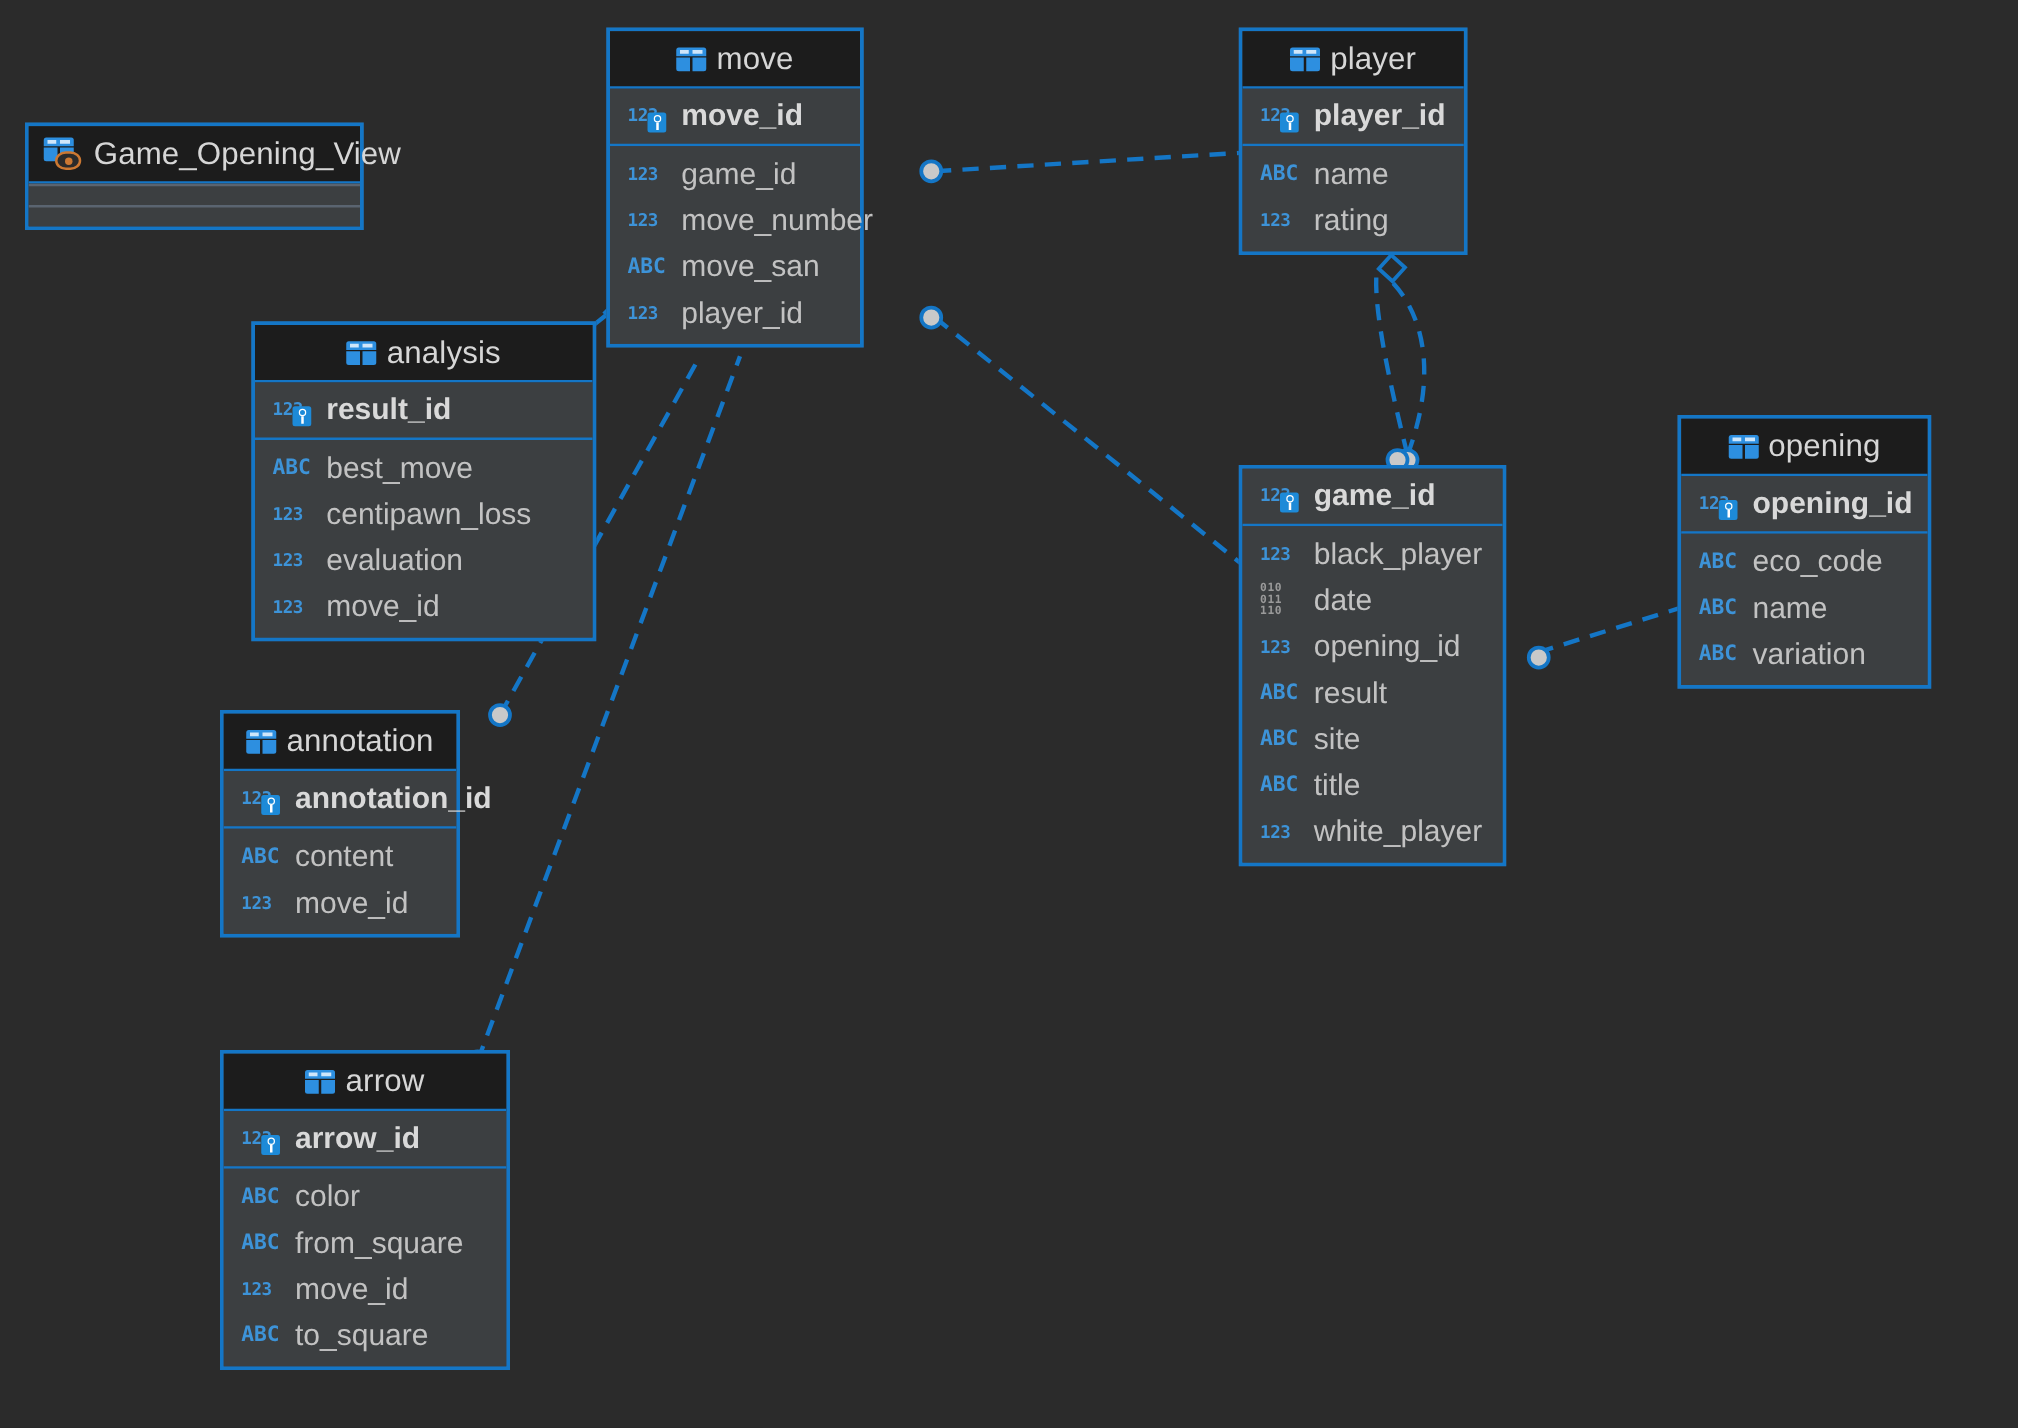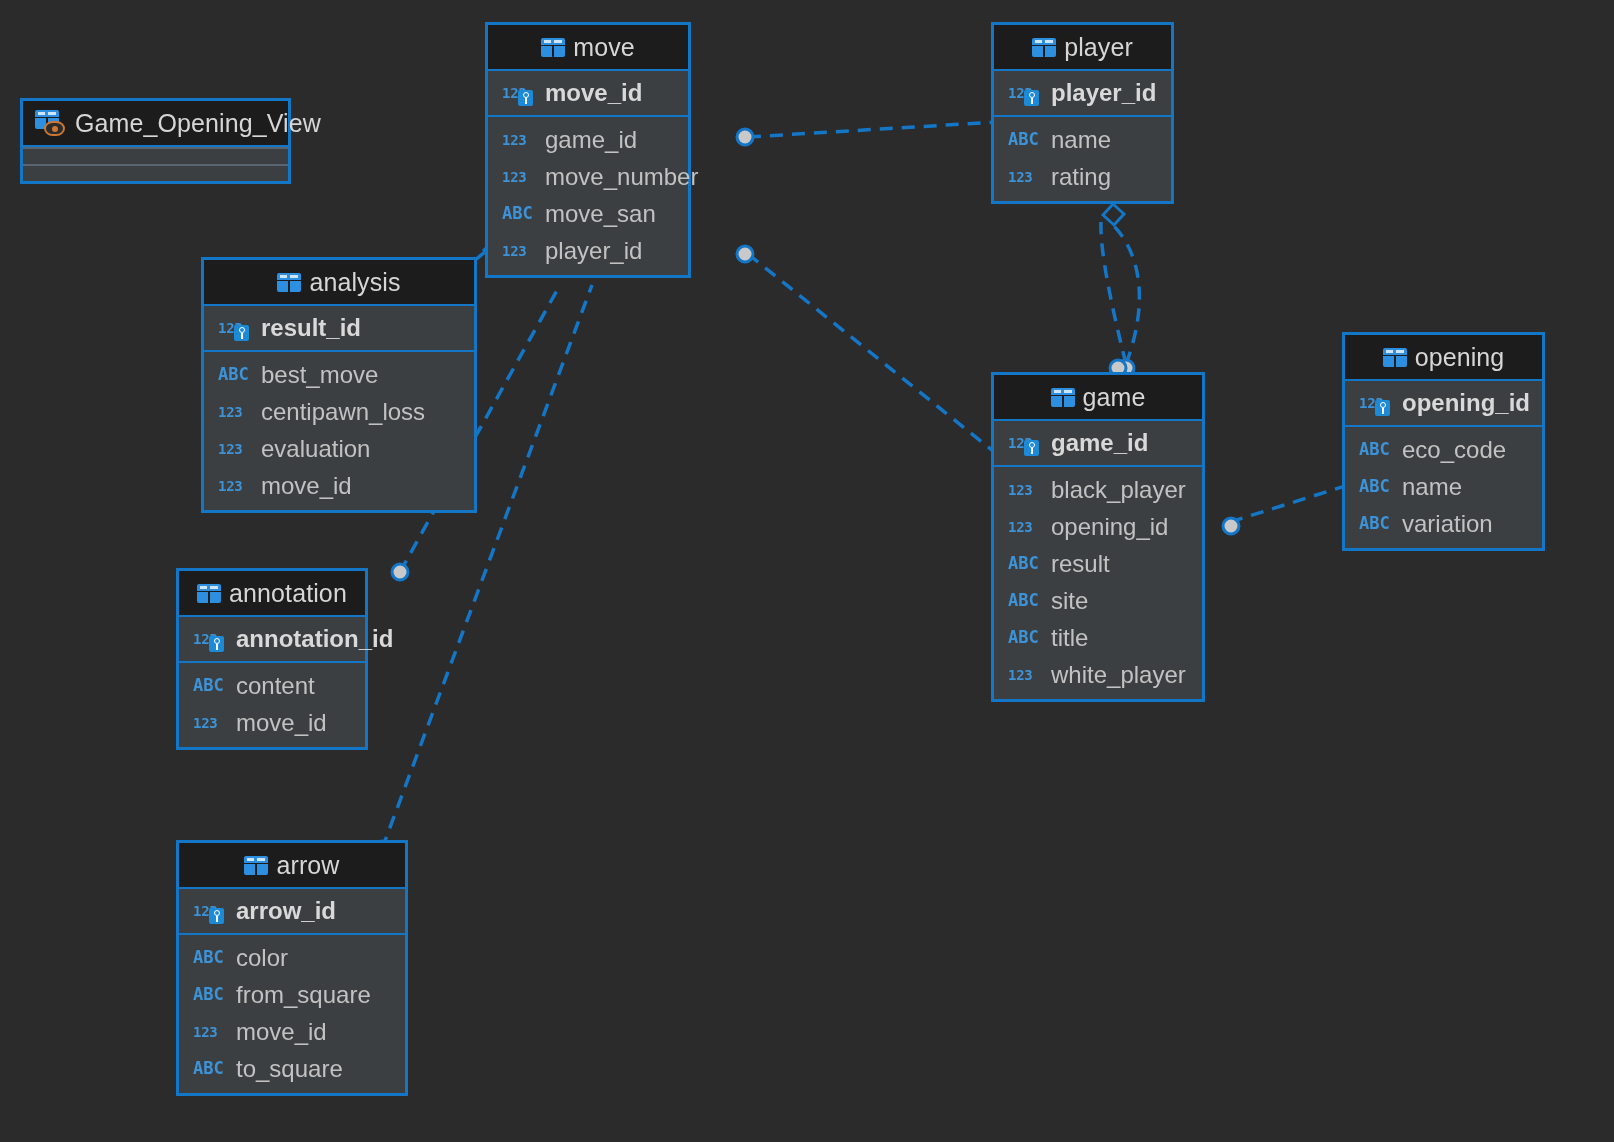--- a/index.html
+++ b/index.html
@@ -405,42 +405,36 @@
           <span class="col-name">move_id</span>
         </div>
         <div class="col">
           <span class="tglyph abc">ABC</span>
           <span class="col-name">to_square</span>
         </div>
       </div>
     </div>
 
   <div class="entity" style="left:991px; top:372px; width:214px;">
-      <div class="ent-header">
-        <span class="tbl-icon">
-          <span class="tb-top"></span>
-          <span class="tb-s1"></span>
-          <span class="tb-s2"></span>
-          <span class="tb-bl"></span>
-          <span class="tb-br"></span>
-        </span>
-        <span class="ent-title">game</span>
-      </div>
       <div class="pk-section">
         <div class="col pk">
           <span class="tglyph">123<span class="keybadge"></span></span>
           <span class="col-name">game_id</span>
         </div>
       </div>
       <div class="col-section">
         <div class="col">
           <span class="tglyph">123</span>
           <span class="col-name">black_player</span>
         </div>
         <div class="col">
+          <span class="tglyph bin">010<br>011<br>110</span>
+          <span class="col-name">date</span>
+        </div>
+        <div class="col">
           <span class="tglyph">123</span>
           <span class="col-name">opening_id</span>
         </div>
         <div class="col">
           <span class="tglyph abc">ABC</span>
           <span class="col-name">result</span>
         </div>
         <div class="col">
           <span class="tglyph abc">ABC</span>
           <span class="col-name">site</span>

